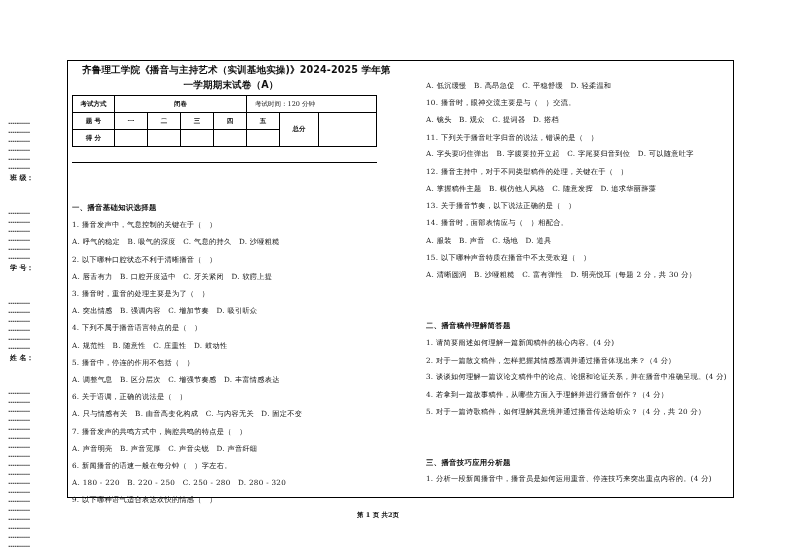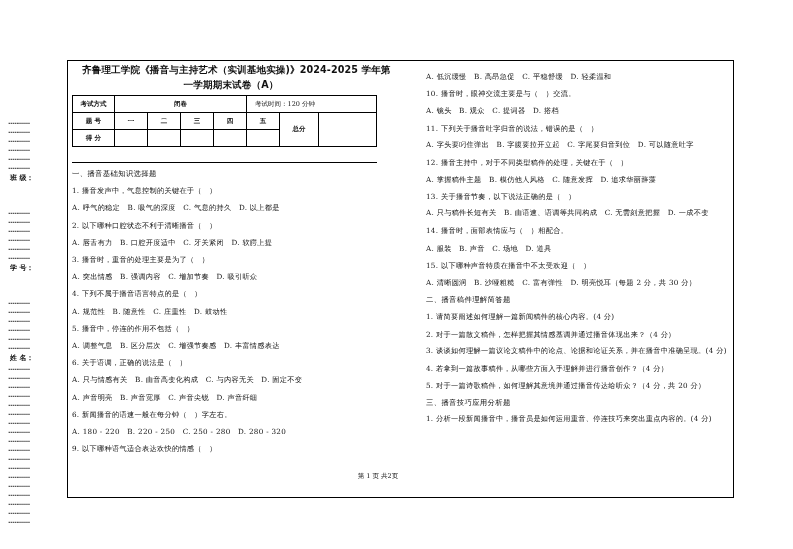--- a/index.html
+++ b/index.html
@@ -4,32 +4,32 @@
   <style>
     html, body { margin: 0; padding: 0; background: #ffffff; }
     body { width: 793px; height: 549px; position: relative; overflow: hidden;
            font-family: "DejaVu Serif", "Liberation Serif", serif; color: #111; }
     .seal { position: absolute; left: 8px; top: 118px; width: 52px; font-size: 6.5px; line-height: 9px; }
     .seal .dots { letter-spacing: -0.5px; color: #333; white-space: nowrap; font-family: "DejaVu Sans", sans-serif; font-weight: bold; }
     .seal .lbl { font-size: 7px; font-weight: bold; margin: 1px 0 26px 2px; }
     .frame { position: absolute; left: 67px; top: 60px; width: 667px; height: 438px;
              border: 1.3px solid #000; border-bottom-width: 1.3px; box-sizing: border-box; }
     .colL { position: absolute; left: 72px; top: 62px; width: 308px; }
-    .colR { position: absolute; left: 426px; top: 68px; width: 305px; }
+    .colR { position: absolute; left: 426px; top: 77px; width: 305px; }
     .title { font-family: "DejaVu Sans", sans-serif; font-weight: bold; font-size: 9.6px; line-height: 15px; text-align: center; letter-spacing: 0.1px; margin-left: 10px; }
     .title .l1 { text-align: left; display: block; white-space: nowrap; }
     table.score { position: absolute; left: 72px; top: 95px; width: 305px; border-collapse: collapse; font-size: 6.5px; }
     table.score td { border: 1px solid #000; height: 16px; text-align: center; padding: 0; }
     table.score td.h { font-weight: bold; font-family: "DejaVu Sans", sans-serif; }
     table.score td.left { text-align: left; padding-left: 8px; margin-left: 41px; }
     .hr2 { position: absolute; left: 72px; top: 162px; width: 305px; height: 0; border-top: 1px solid #000; }
     .q { font-size: 7.2px; line-height: 17.2px; white-space: nowrap; letter-spacing: 0.3px; }
     .q.wrap { white-space: normal; line-height: 10px; padding: 3px 0 4px 0; }
-    .sec { font-size: 7.4px; line-height: 17.2px; font-weight: normal; letter-spacing: 0.3px; }
-    .footer { position: absolute; left: 0; width: 756px; top: 472px; text-align: center; font-size: 6.5px; font-weight: normal; }
+    .sec { font-size: 7.4px; line-height: 17.2px; font-weight: bold; letter-spacing: 0.3px; margin-top: 34px; }
+    .footer { position: absolute; left: 0; width: 756px; top: 511px; text-align: center; font-size: 6.5px; font-weight: bold; }
   </style>
 </head>
 <body>
 
 <div class="seal">
   <div class="dots">...........</div>
   <div class="dots">...........</div>
   <div class="dots">...........</div>
   <div class="dots">...........</div>
   <div class="dots">...........</div>
@@ -41,21 +41,21 @@
   <div class="dots">...........</div>
   <div class="dots">...........</div>
   <div class="dots">...........</div>
   <div class="lbl">学 号：</div>
   <div class="dots">...........</div>
   <div class="dots">...........</div>
   <div class="dots">...........</div>
   <div class="dots">...........</div>
   <div class="dots">...........</div>
   <div class="dots">...........</div>
-  <div class="lbl" style="margin-bottom:2px">姓 名：</div>
+  <div class="lbl" style="margin-bottom:26px">姓 名：</div>
   <div class="dots">...........</div>
   <div class="dots">...........</div>
   <div class="dots">...........</div>
   <div class="dots">...........</div>
   <div class="dots">...........</div>
   <div class="dots">...........</div>
   <div class="dots">...........</div>
   <div class="dots">...........</div>
   <div class="dots">...........</div>
   <div class="dots">...........</div>
@@ -113,47 +113,47 @@
     <td></td>
     <td></td>
   </tr>
 </tbody>
   </table>
 <div class="hr2"></div>
 
 <div class="colL" style="top:165px">
   <div class="sec">一、播音基础知识选择题</div>
   <div class="q">1. 播音发声中，气息控制的关键在于（　）</div>
-  <div class="q">A. 呼气的稳定　B. 吸气的深度　C. 气息的持久　D. 以上都是</div>
+  <div class="q">A. 呼气的稳定　B. 吸气的深度　C. 气息的持久　D. 沙哑粗糙</div>
   <div class="q">2. 以下哪种口腔状态不利于清晰播音（　）</div>
   <div class="q">A. 唇舌有力　B. 口腔开度适中　C. 牙关紧闭　D. 软腭上提</div>
   <div class="q">3. 播音时，重音的处理主要是为了（　）</div>
   <div class="q">A. 突出情感　B. 强调内容　C. 增加节奏　D. 吸引听众</div>
   <div class="q">4. 下列不属于播音语言特点的是（　）</div>
   <div class="q">A. 规范性　B. 随意性　C. 庄重性　D. 鼓动性</div>
   <div class="q">5. 播音中，停连的作用不包括（　）</div>
   <div class="q">A. 调整气息　B. 区分层次　C. 增强节奏感　D. 丰富情感表达</div>
   <div class="q">6. 关于语调，正确的说法是（　）</div>
   <div class="q">A. 只与情感有关　B. 由音高变化构成　C. 与内容无关　D. 固定不变</div>
+  <div class="q">7. 播音发声的共鸣方式中，胸腔共鸣的特点是（　）</div>
   <div class="q">A. 声音明亮　B. 声音宽厚　C. 声音尖锐　D. 声音纤细</div>
   <div class="q">6. 新闻播音的语速一般在每分钟（　）字左右。</div>
   <div class="q">A. 180 - 220　B. 220 - 250　C. 250 - 280　D. 280 - 320</div>
   <div class="q">9. 以下哪种语气适合表达欢快的情感（　）</div>
 </div>
 
 <div class="colR">
   <div class="q">A. 低沉缓慢　B. 高昂急促　C. 平稳舒缓　D. 轻柔温和</div>
   <div class="q">10. 播音时，眼神交流主要是与（　）交流。</div>
   <div class="q">A. 镜头　B. 观众　C. 提词器　D. 搭档</div>
   <div class="q">11. 下列关于播音吐字归音的说法，错误的是（　）</div>
   <div class="q wrap">A. 字头要叼住弹出　B. 字腹要拉开立起　C. 字尾要归音到位　D. 可以随意吐字</div>
   <div class="q">12. 播音主持中，对于不同类型稿件的处理，关键在于（　）</div>
   <div class="q">A. 掌握稿件主题　B. 模仿他人风格　C. 随意发挥　D. 追求华丽辞藻</div>
   <div class="q">13. 关于播音节奏，以下说法正确的是（　）</div>
-  <div class="q wrap">A. 只与稿件长短有关　B. 由语速、语调等共同构成　C. 无需刻意把握　D. 一成不变</div>
   <div class="q">14. 播音时，面部表情应与（　）相配合。</div>
   <div class="q">A. 服装　B. 声音　C. 场地　D. 道具</div>
   <div class="q">15. 以下哪种声音特质在播音中不太受欢迎（　）</div>
   <div class="q">A. 清晰圆润　B. 沙哑粗糙　C. 富有弹性　D. 明亮悦耳（每题 2 分，共 30 分）</div>
   <div class="sec">二、播音稿件理解简答题</div>
   <div class="q">1. 请简要阐述如何理解一篇新闻稿件的核心内容。(4 分)</div>
   <div class="q">2. 对于一篇散文稿件，怎样把握其情感基调并通过播音体现出来？（4 分）</div>
   <div class="q wrap">3. 谈谈如何理解一篇议论文稿件中的论点、论据和论证关系，并在播音中准确呈现。(4 分)</div>
   <div class="q">4. 若拿到一篇故事稿件，从哪些方面入手理解并进行播音创作？（4 分）</div>
   <div class="q">5. 对于一篇诗歌稿件，如何理解其意境并通过播音传达给听众？（4 分，共 20 分）</div>

